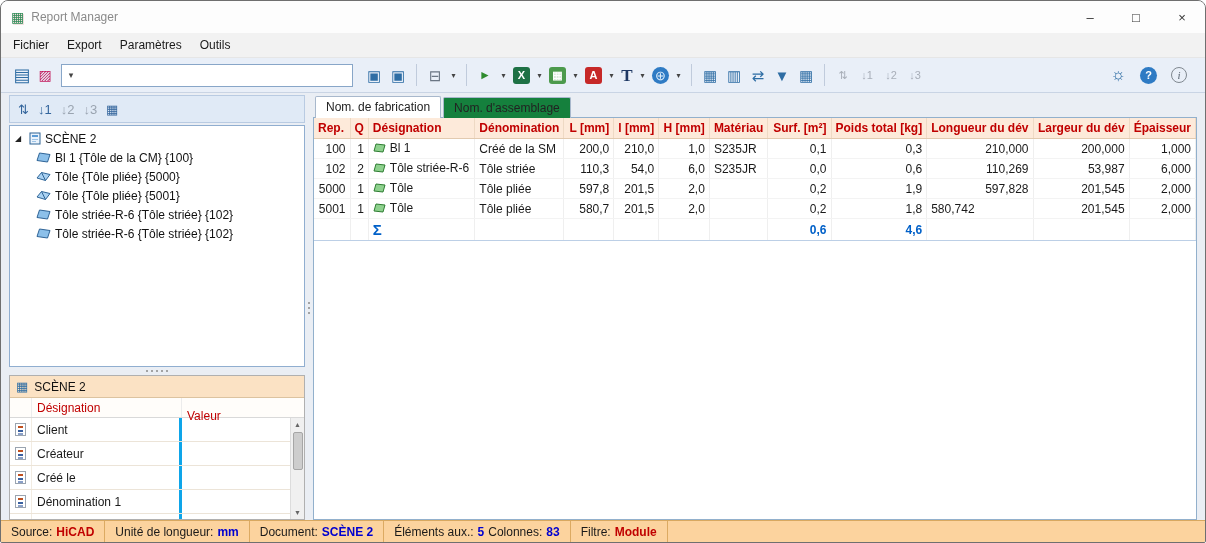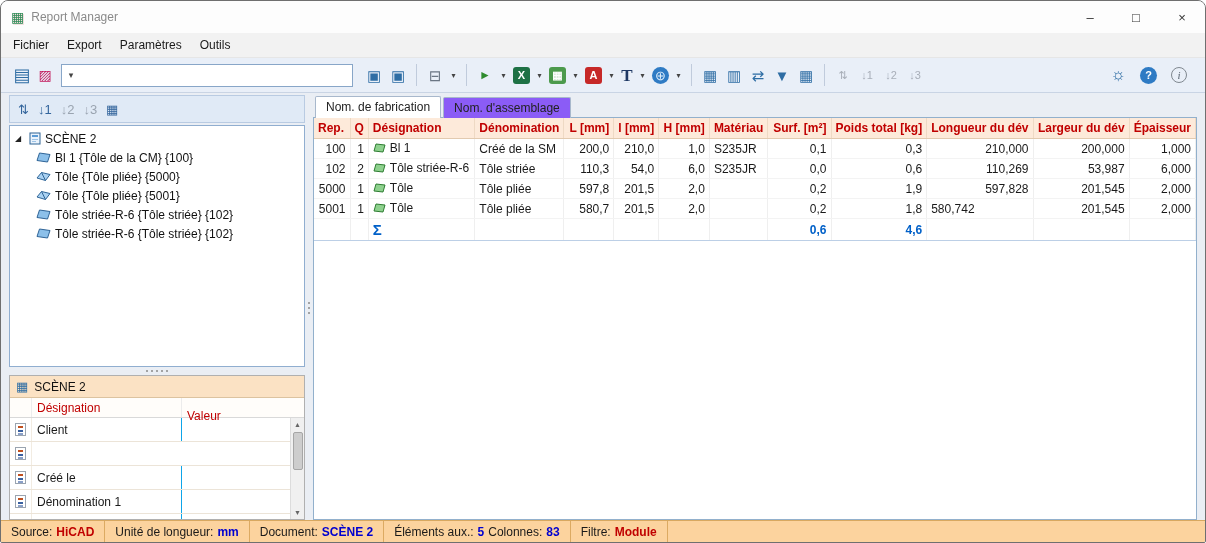--- a/index.html
+++ b/index.html
@@ -61,31 +61,31 @@
   .grid-glyph { color: #2e6da4; font-size: 13px; line-height: 1; }
   .props-cols { height: 20px; flex: none; display: flex; align-items: center; border-bottom: 1px solid #d9d9d9; font-size: 12px; color: var(--header_text, #c00000); background: #fffdfa; }
   .pc-icon { width: 22px; height: 100%; border-right: 1px solid #ececec; }
   .pc-name { width: 150px; height: 100%; display: flex; align-items: center; padding-left: 5px; border-right: 1px solid #ececec; }
   .pc-value { flex: 1; height: 100%; display: flex; align-items: center; padding-left: 5px; margin-top: 16px; }
   .props-rows { flex: 1; overflow: hidden; position: relative; padding-right: 14px; }
   .prow { height: 24px; display: flex; align-items: center; border-bottom: 1px solid #ece4d8; }
   .picon { width: 22px; display: flex; justify-content: center; border-right: 1px solid #f2ece2; align-self: stretch; align-items: center; }
   .attr-icon { width: 11px; height: 13px; background: #fff; border: 1px solid #9aa4b0; position: relative; display: block; }
   .attr-icon::after { content: ""; position: absolute; left: 2px; right: 2px; top: 2px; height: 2px; background: #c05020; box-shadow: 0 4px 0 #3a60a0, 0 7px 0 #8aa0c8; }
-  .plabel { width: 150px; padding-left: 5px; color: #1a1a1a; border-right: 1px solid #0ea5e9; align-self: stretch; display: flex; align-items: center; font-size: 12px; }
+  .plabel { width: 150px; padding-left: 5px; color: #1a1a1a; border-right: 3px solid #0ea5e9; align-self: stretch; display: flex; align-items: center; font-size: 12px; }
   .pvalue { flex: 1; align-self: stretch; }
   .pscroll { position: absolute; right: 0; top: 0; bottom: 0; width: 14px; background: #f0f0f0; border-left: 1px solid #dcdcdc; display: flex; flex-direction: column; align-items: center; }
   .sb-arrow { height: 13px; width: 100%; font-size: 7px; color: #666; display: flex; align-items: center; justify-content: center; }
   .sb-thumb { width: 10px; height: 38px; background: #cdcdcd; border: 1px solid #a6a6a6; border-radius: 2px; margin-top: 1px; }
   .sb-fill { flex: 1; }
   .vsplitter { width: 8px; flex: none; display: flex; flex-direction: column; align-items: center; justify-content: center; gap: 3px; }
   
   .main { flex: 1; display: flex; flex-direction: column; min-width: 0; }
   .tabsrow { height: 23px; flex: none; display: flex; align-items: flex-end; padding-left: 2px; gap: 2px; }
-  .tab { padding: 3px 10px 3px; font-size: 12px; border: 1px solid #a8b8cc; border-bottom: none; background: #8b5cf6; color: #222; border-radius: 2px 2px 0 0; position: relative; }
+  .tab { padding: 3px 10px 3px; font-size: 12px; border: 1px solid #a8b8cc; border-bottom: none; background: #15803d; color: #222; border-radius: 2px 2px 0 0; position: relative; }
   .tab.active { background: #fff; z-index: 2; padding-bottom: 4px; }
   .grid-box { flex: 1; background: #fff; border: 1px solid #92b0cc; margin-top: -1px; overflow: hidden; }
   table.grid { border-collapse: collapse; table-layout: fixed; font-size: 12px; }
   .grid th { background: var(--header_bg, #fdeada); color: var(--header_text, #c00000); font-weight: bold; padding: 3px 4px;
              border-right: 1px solid #eed9c4; border-bottom: 1px solid #e2cab0; white-space: nowrap; overflow: hidden; }
   .grid td { padding: 2px 4px; height: 18px; border-right: 1px solid #efefef; border-bottom: 1px solid #f3f3f3; white-space: nowrap; overflow: hidden; color: #1a1a1a; }
   .cell-icon { display: inline-block; vertical-align: -1px; margin-right: 4px; }
   .sumrow td { border-top: 1px solid #bccfe6; border-bottom: 1px solid #bccfe6; color: var(--accent_blue, #0060c8); font-weight: bold; }
   .sum-sym { font-size: 15px; }
   
@@ -252,20 +252,21 @@
               <span class="picon">
                 <span class="attr-icon"></span>
               </span>
               <span class="plabel">Client</span>
               <span class="pvalue"></span>
             </div>
             <div class="prow">
               <span class="picon">
                 <span class="attr-icon"></span>
               </span>
+              <span class="plabel">Créateur</span>
               <span class="pvalue"></span>
             </div>
             <div class="prow">
               <span class="picon">
                 <span class="attr-icon"></span>
               </span>
               <span class="plabel">Créé le</span>
               <span class="pvalue"></span>
             </div>
             <div class="prow">

